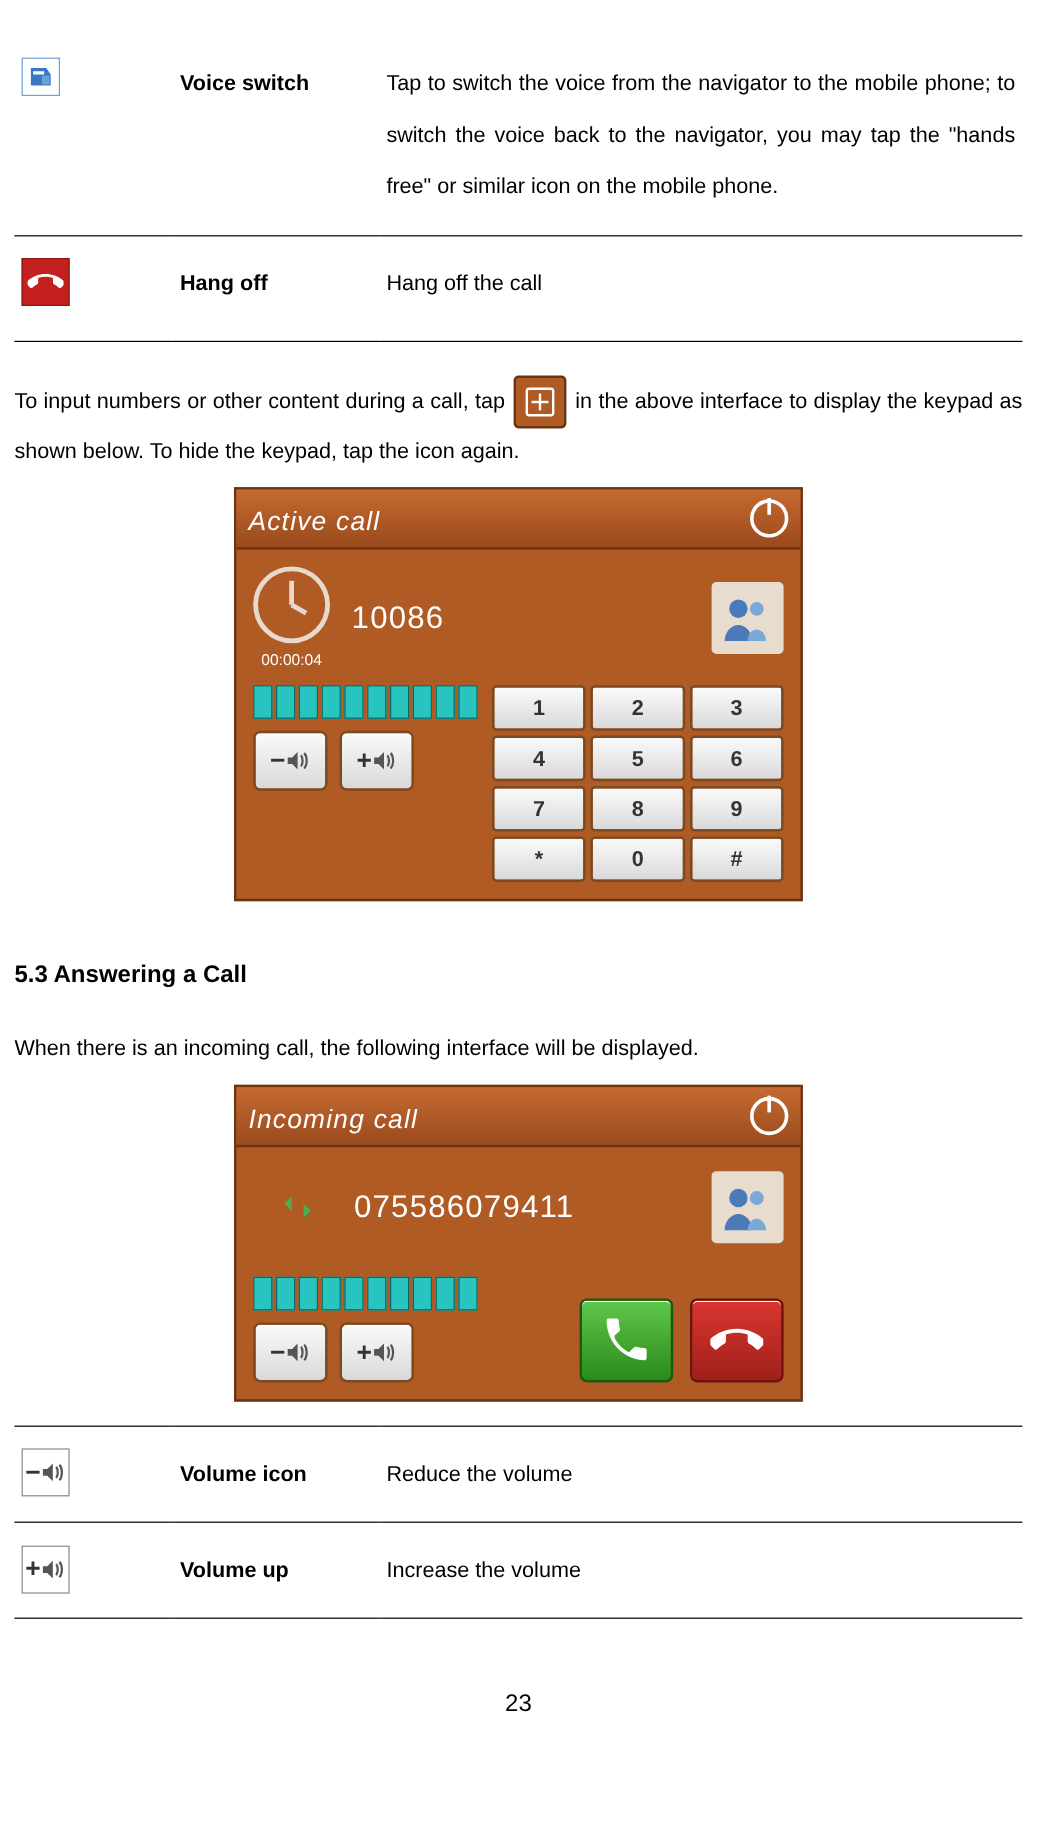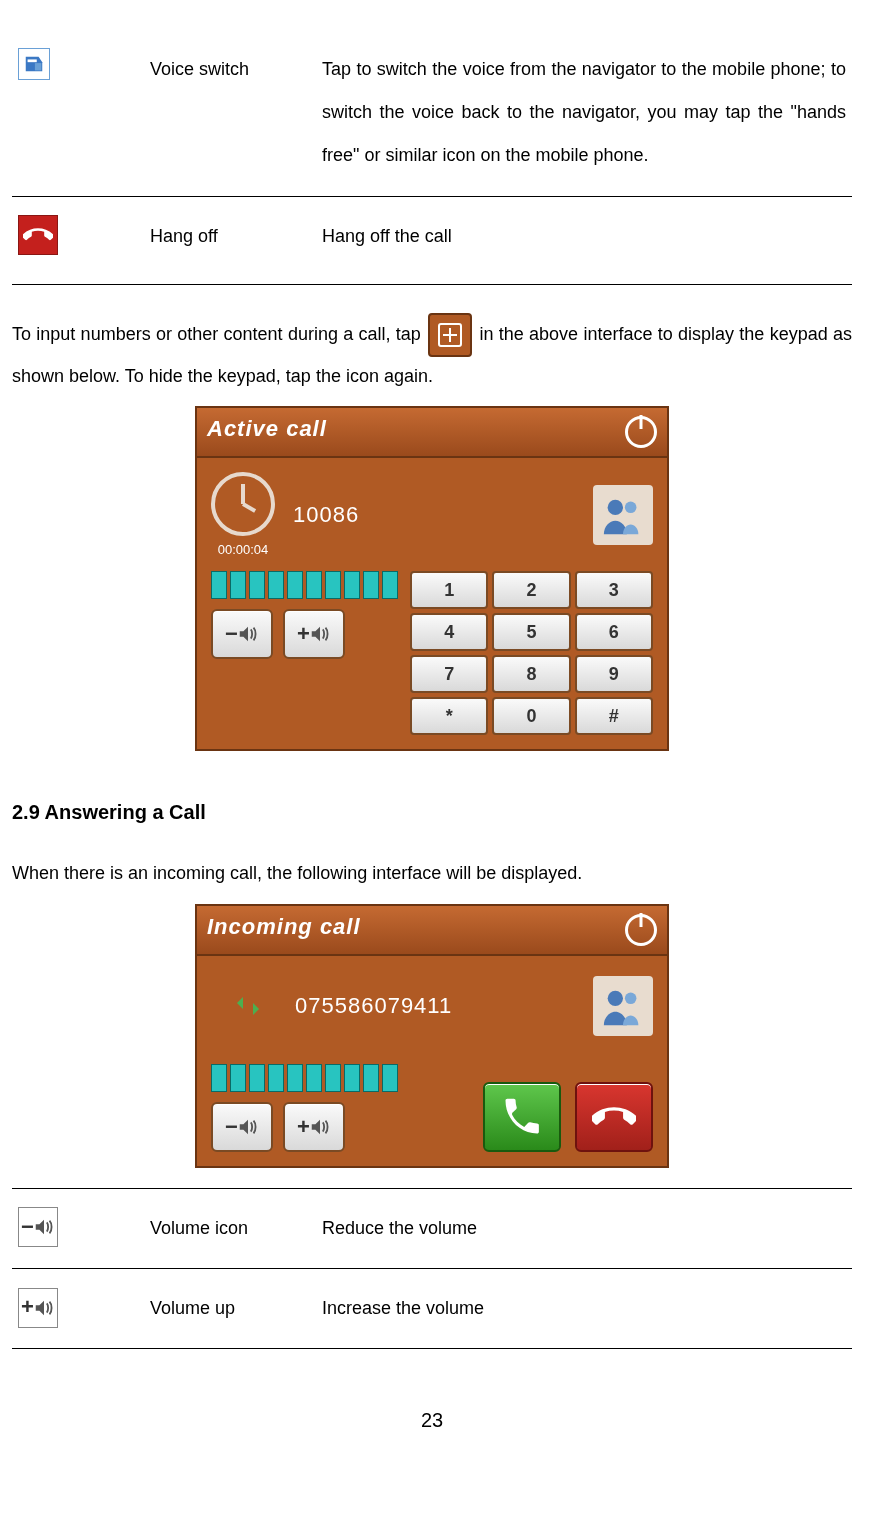--- a/index.html
+++ b/index.html
@@ -28,20 +28,21 @@
     vertical-align: top;
     padding: 18px 6px;
     line-height: 2.4;
   }
   .col-icon {
     width: 120px;
     padding-left: 6px !important;
   }
   .col-name {
     width: 160px;
+    font-weight: bold;
   }
   .col-desc {
     text-align: justify;
     margin-left: 40px;
   }
   .icon-box {
     display: inline-flex;
     align-items: center;
     justify-content: center;
     width: 38px;
@@ -93,24 +94,23 @@
     width: 470px;
     background: #b05a24;
     border: 2px solid #6a3412;
     font-family: Arial, sans-serif;
     color: #fff;
   }
   .screen-header {
     background: linear-gradient(#c56a32,#9a4a1c);
     padding: 8px 10px;
     display: flex;
-    align-items: flex-start;
+    align-items: flex-end;
     justify-content: space-between;
     border-bottom: 2px solid #6a3412;
-    font-weight: bold;
   }
   .screen-title {
     font-size: 22px;
     font-style: italic;
     letter-spacing: 1px;
   }
   .power-icon {
     width: 26px; height: 26px; border: 3px solid #fff; border-radius: 50%;
     position: relative;
   }
@@ -135,21 +135,21 @@
     width: 56px; height: 56px; border: 4px solid #e7d9cd; border-radius: 50%;
     position: relative;
   }
   .clock::before {
     content:""; position:absolute; left:50%; top:50%; width:4px; height:20px; background:#e7d9cd; transform-origin:bottom center; transform:translate(-50%,-100%) rotate(0deg);
   }
   .clock::after {
     content:""; position:absolute; left:50%; top:50%; width:4px; height:14px; background:#e7d9cd; transform-origin:bottom center; transform:translate(-50%,-100%) rotate(120deg);
   }
   .timer { font-size: 13px; color:#ffffff; }
-  .call-number { font-size: 22px; letter-spacing: 1px; }
+  .call-number { font-size: 26px; letter-spacing: 1px; }
   .avatar {
     width: 60px; height: 60px; background:#e8dccf; border-radius:4px; display:flex; align-items:center; justify-content:center;
   }
   .avatar svg { width:46px; height:46px; }
   .lower-row {
     display: flex;
     gap: 12px;
     align-items: stretch;
   }
   .left-col {
@@ -331,21 +331,21 @@
             <div class="key">9</div>
             <div class="key">*</div>
             <div class="key">0</div>
             <div class="key">#</div>
           </div>
         </div>
       </div>
     </div>
   </div>
 
-  <div class="heading">2.9 Answering a Call</div>
+  <div class="heading">5.3 Answering a Call</div>
 
   <p class="para" style="margin-top:10px">When there is an incoming call, the following interface will be displayed.</p>
 
   <div class="figure">
     <div class="screen">
       <div class="screen-header">
         <span class="screen-title">Incoming call</span>
         <span class="power-icon"></span>
       </div>
       <div class="screen-body">

